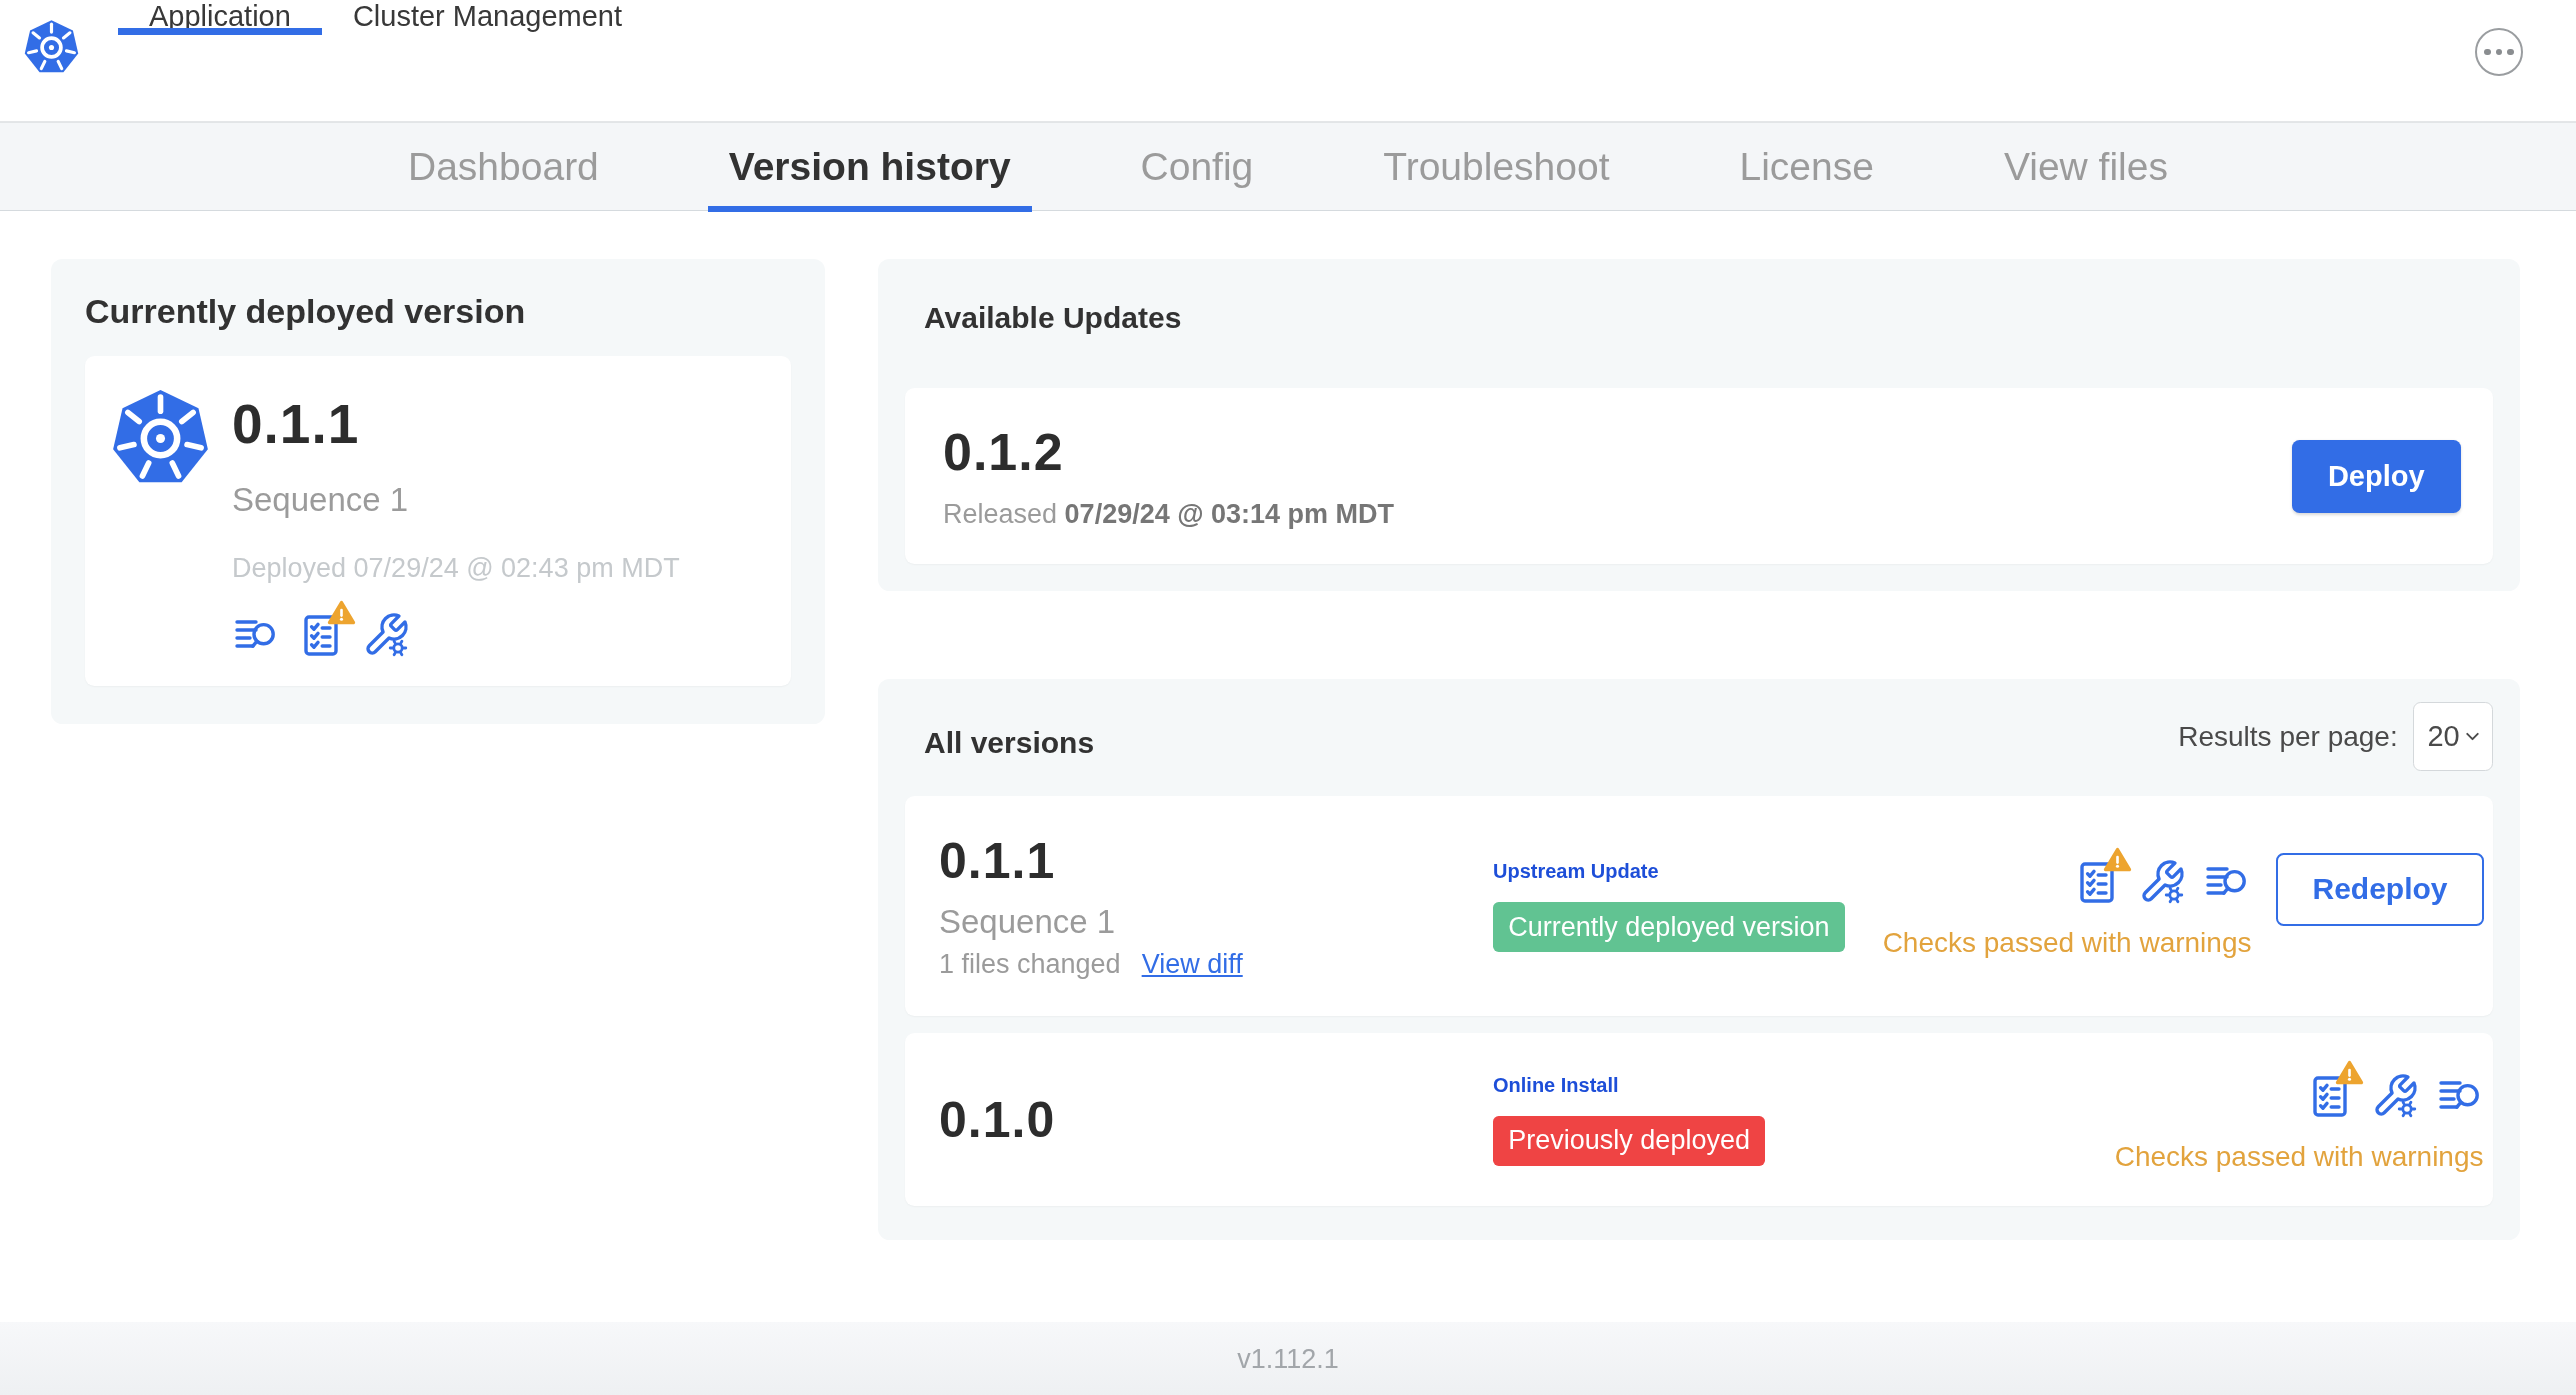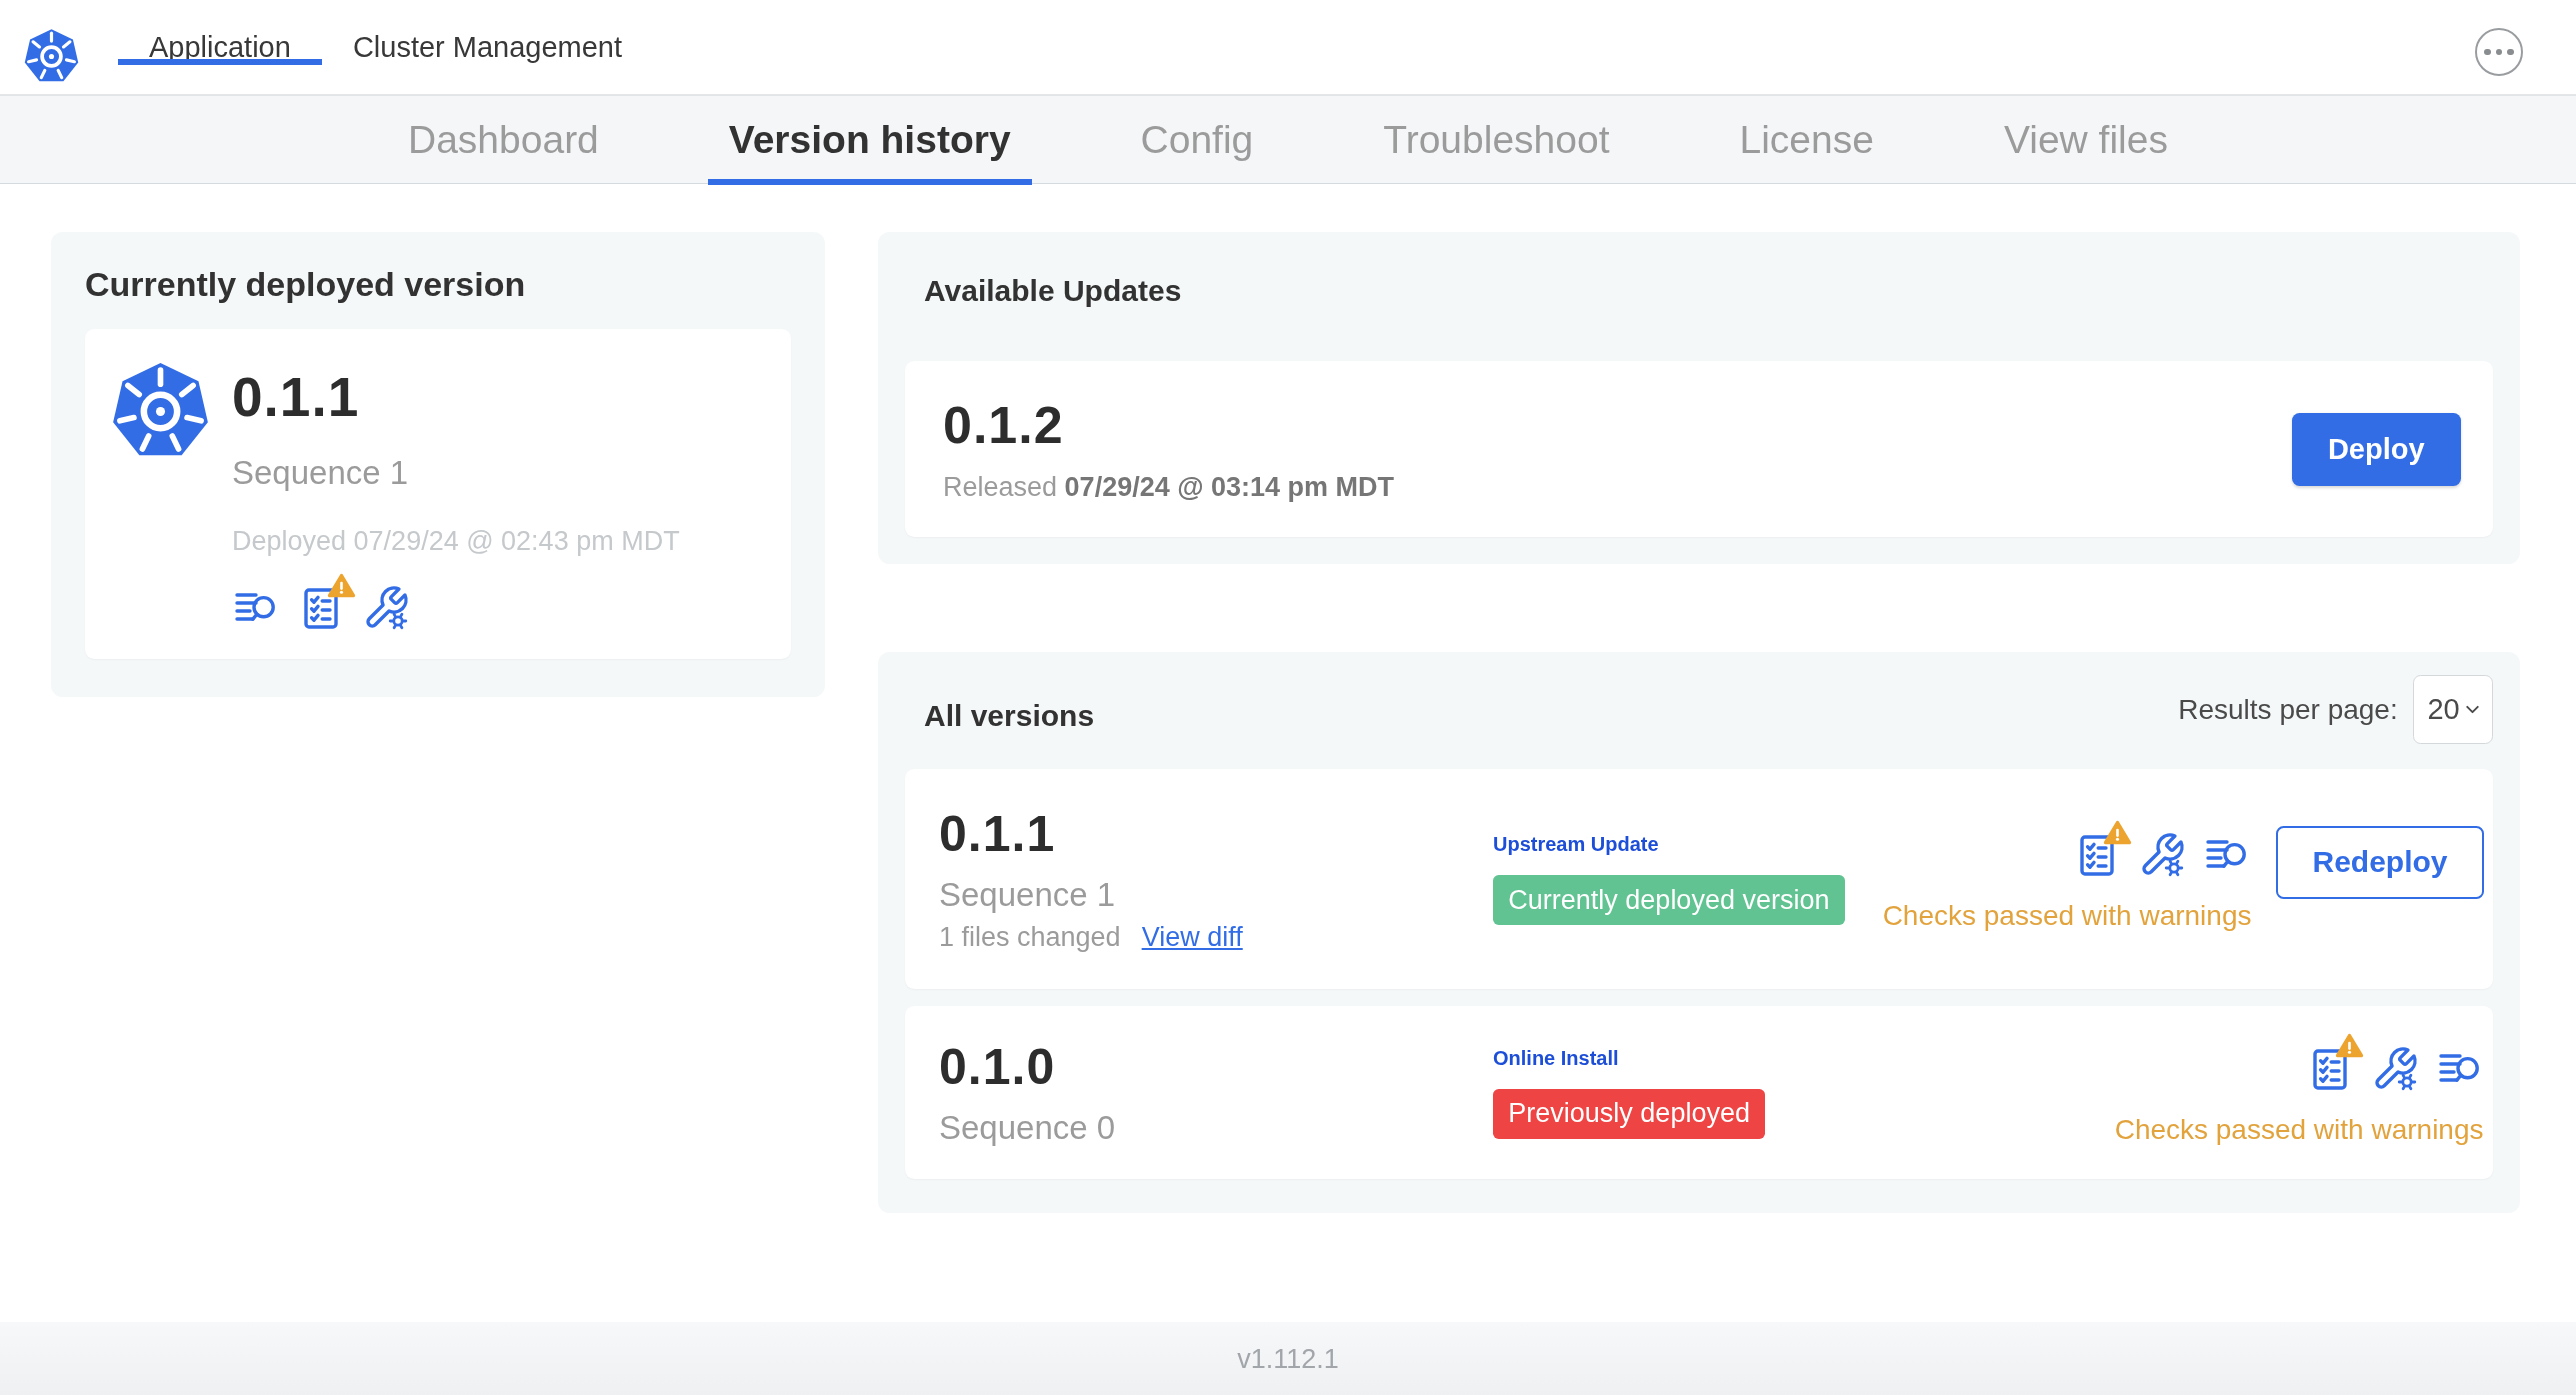--- a/index.html
+++ b/index.html
@@ -5,22 +5,22 @@
   * { margin:0; padding:0; box-sizing:border-box; }
   html,body { width:2576px; height:1396px; }
   body {
     font-family:"Liberation Sans", sans-serif;
     background:#ffffff; color:#323232; overflow:hidden;
   }
   .page { width:2576px; height:1396px; display:flex; flex-direction:column; position:relative; }
 
   
   .app-header {
-    height:95px; background:#fff; border-bottom:1.9px solid #e4e6e8;
-    display:flex; align-items:center; position:relative; flex:none;
+    height:122px; background:#fff; border-bottom:1.9px solid #e4e6e8;
+    display:flex; align-items:flex-start; position:relative; flex:none;
   }
   .logo-wrap { width:57px; height:57px; margin:19px 0 0 23px; flex:none; }
   .header-tabs { display:flex; margin-left:38px; }
   .htab {
     display:flex; align-items:center; padding:0 31px; font-size:29px;
     color:#383838; cursor:pointer; position:relative; white-space:nowrap;
   }
   .htab.active .tab-underline {
     position:absolute; left:0; right:0; bottom:-1.9px; height:6.7px; background:#326DE6;
   }
@@ -348,21 +348,20 @@
                 </div>
                 <div class="status-warn">Checks passed with warnings</div>
               </div>
               <button class="btn-outline">Redeploy</button>
             </div>
           </div>
 
           <div class="vrow short">
             <div class="col-left">
               <div class="ver-md">0.1.0</div>
-              <div class="seq-text">Sequence 0</div>
             </div>
             <div class="col-mid">
               <div class="source-label">Online Install</div>
               <div class="badge gray">Previously deployed</div>
             </div>
             <div class="col-right">
               <div class="checks-col">
                 <div class="icon-row">
                   <span class="vicon">
                     <svg class="base" viewBox="0 0 24 24" fill="none" stroke="#326DE6" stroke-width="1.7" stroke-linecap="round" stroke-linejoin="round">

